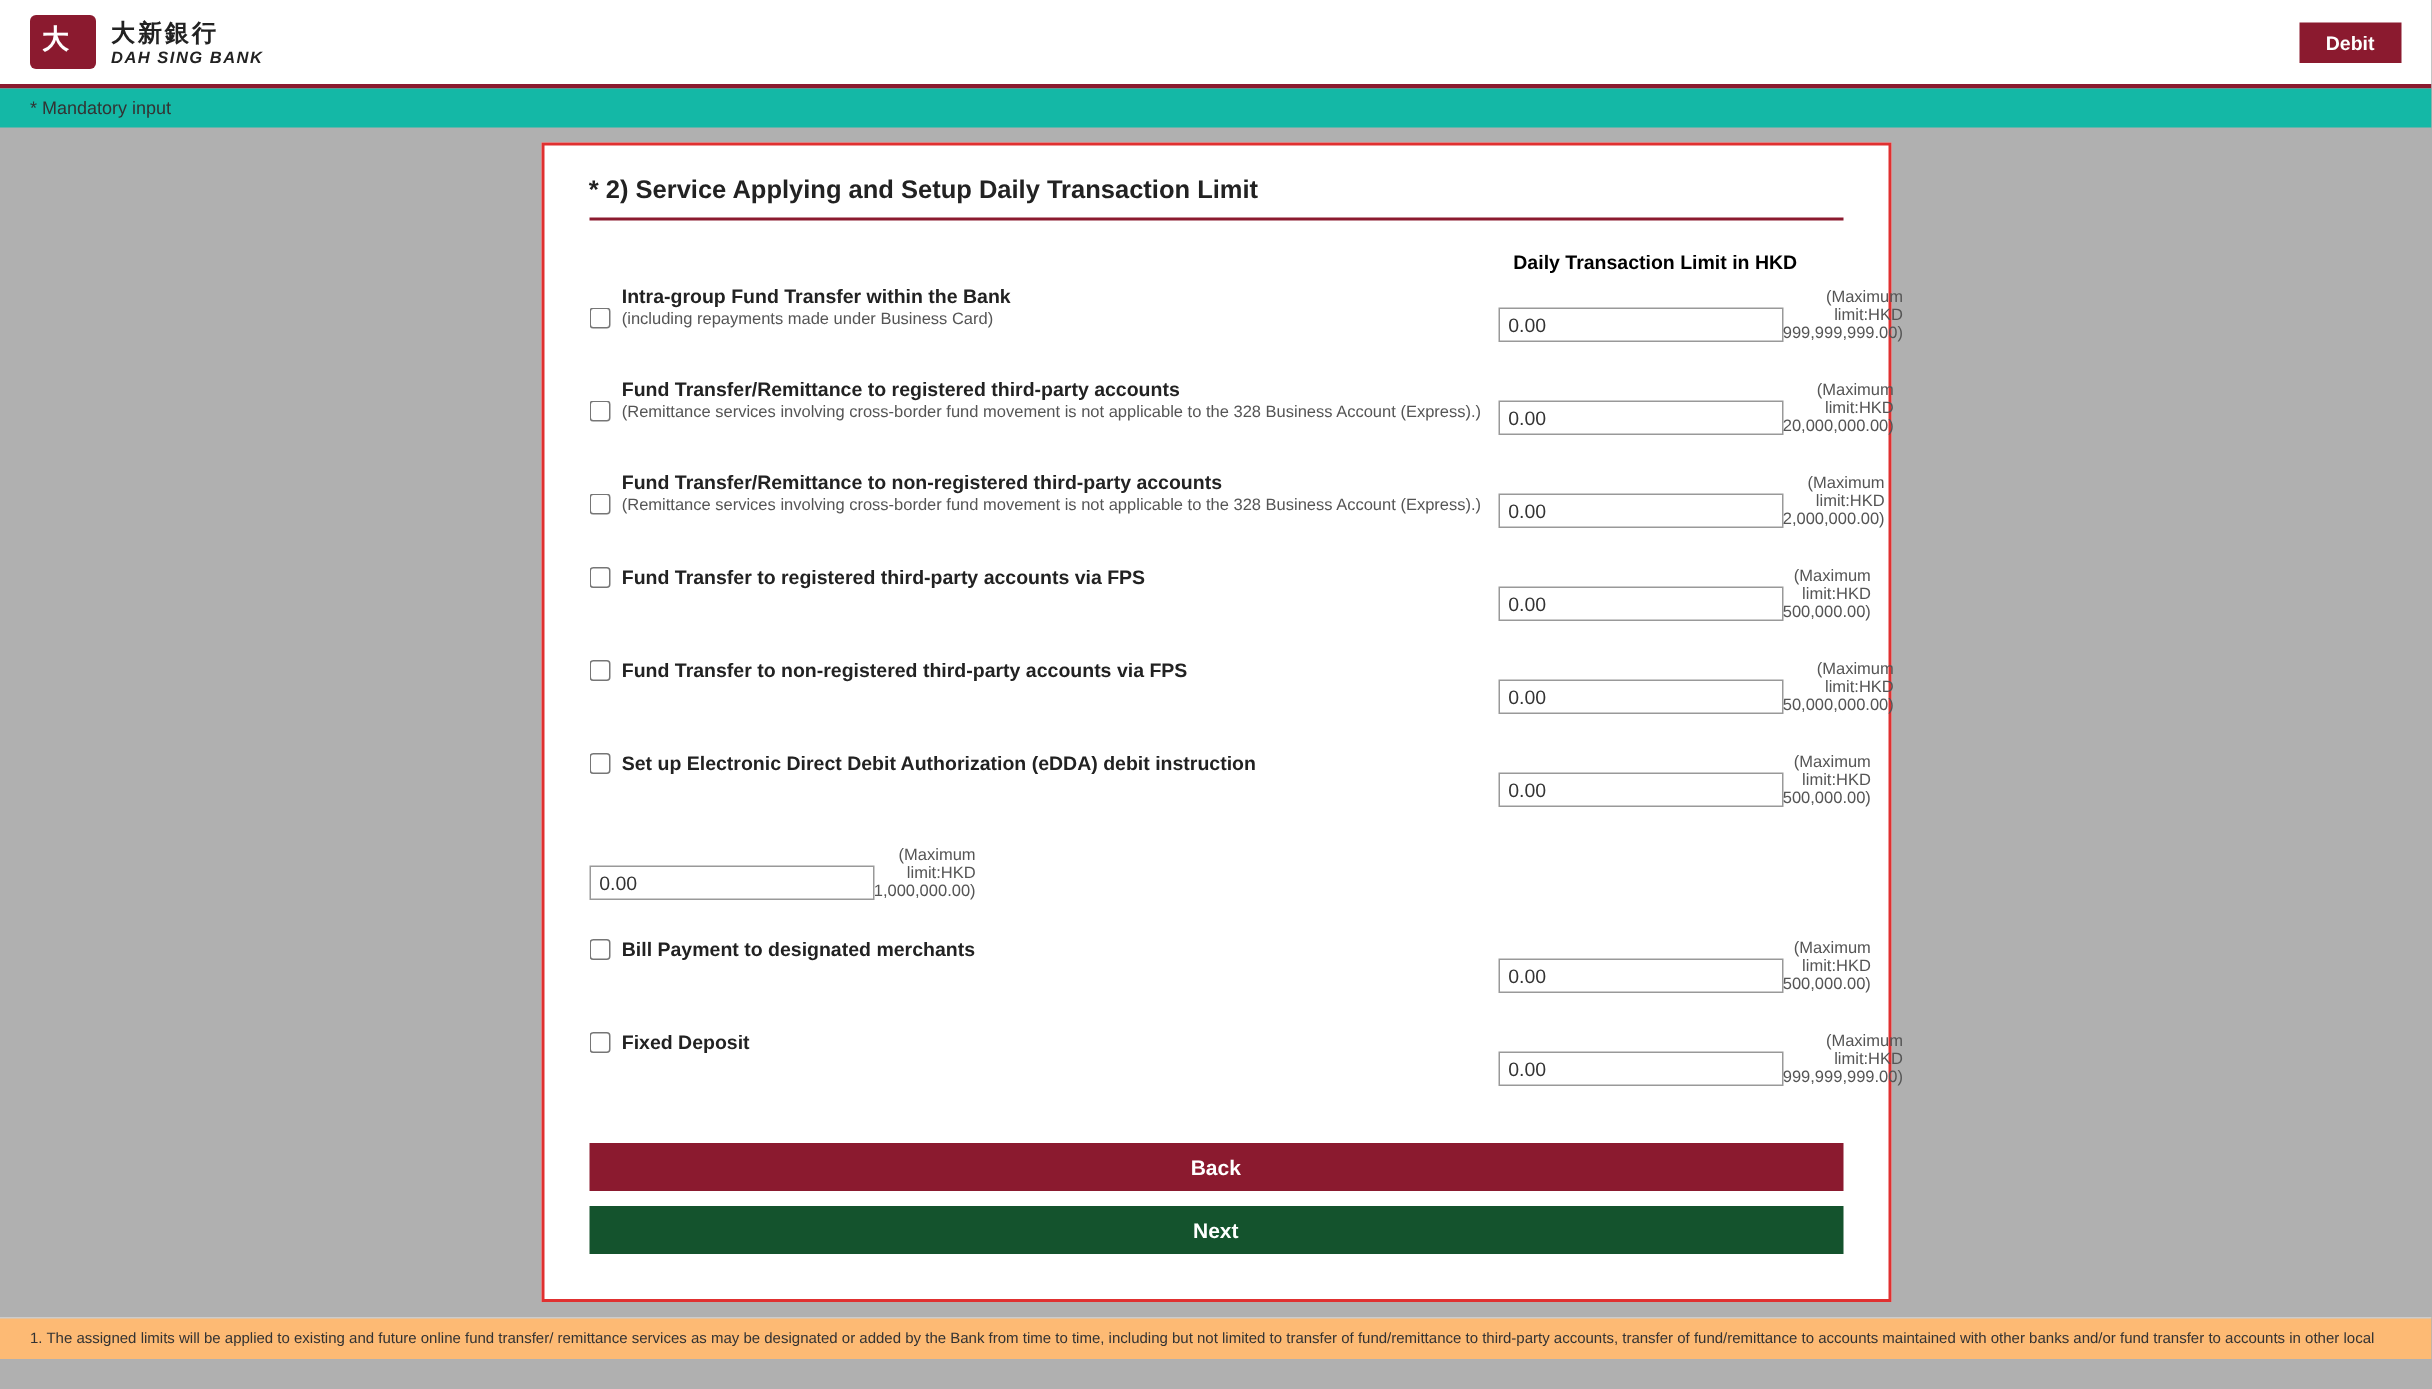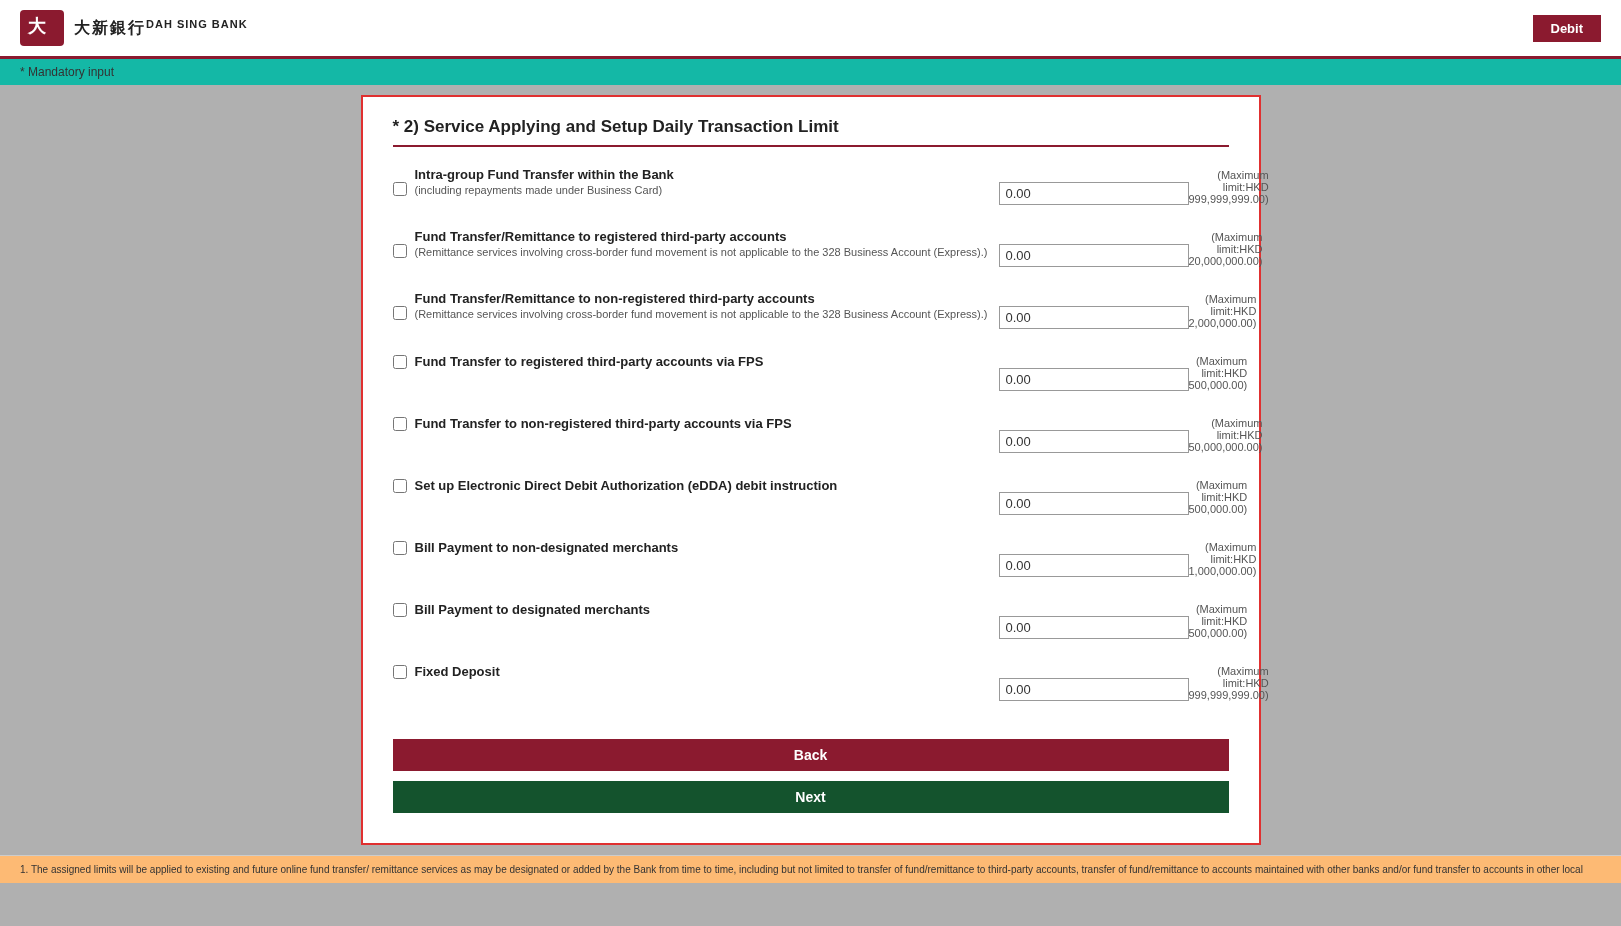--- a/index.html
+++ b/index.html
@@ -21,33 +21,34 @@
       display: flex;
       align-items: center;
       gap: 10px;
     }
     .logo-icon {
       width: 44px;
       height: 36px;
     }
     .logo-text {
       display: flex;
-      flex-direction: row;
+      flex-direction: column;
     }
     .logo-cn {
       font-size: 16px;
       font-weight: bold;
       color: #222;
       letter-spacing: 2px;
     }
     .logo-en {
       font-size: 11px;
       font-weight: bold;
       color: #222;
       letter-spacing: 1px;
+      font-style: italic;
     }
     .logout-btn {
       background: #8b1a2f;
       color: #fff;
       border: none;
       padding: 6px 18px;
       font-size: 13px;
       cursor: pointer;
       font-weight: bold;
     }
@@ -187,20 +188,23 @@
 
 <div class="mandatory-note">
   <span>* Mandatory input</span>
 </div>
 
 <div class="page-wrapper">
   <div class="main-card">
 
     <div class="section-title">* 2) Service Applying and Setup Daily Transaction Limit</div>
 
+    <div class="col-header-row">
+      <div style="width:230px; text-align:center; font-weight:bold; font-size:13px;">Daily Transaction Limit in HKD</div>
+    </div>
 
     <div id="services-container">
     <div class="service-row">
       <div class="service-left">
         <input type="checkbox" class="service-checkbox" style="">
         <div class="service-label">
           <div class="main-text">Intra-group Fund Transfer within the Bank</div>
           <div class="sub-text">(including repayments made under Business Card)</div>
         </div>
       </div>
@@ -268,27 +272,20 @@
           <div class="main-text">Set up Electronic Direct Debit Authorization (eDDA) debit instruction</div>
 
         </div>
       </div>
       <div class="service-right">
         <input type="text" class="limit-input" value="0.00" style="">
         <div class="max-limit-text">(Maximum limit:HKD 500,000.00)</div>
       </div>
     </div>
         <div class="service-row">
-      <div class="service-left">
-        <input type="checkbox" class="service-checkbox" style="">
-        <div class="service-label">
-          <div class="main-text">Bill Payment to non-designated merchants</div>
-
-        </div>
-      </div>
       <div class="service-right">
         <input type="text" class="limit-input" value="0.00" style="">
         <div class="max-limit-text">(Maximum limit:HKD 1,000,000.00)</div>
       </div>
     </div>
         <div class="service-row">
       <div class="service-left">
         <input type="checkbox" class="service-checkbox" style="">
         <div class="service-label">
           <div class="main-text">Bill Payment to designated merchants</div>

